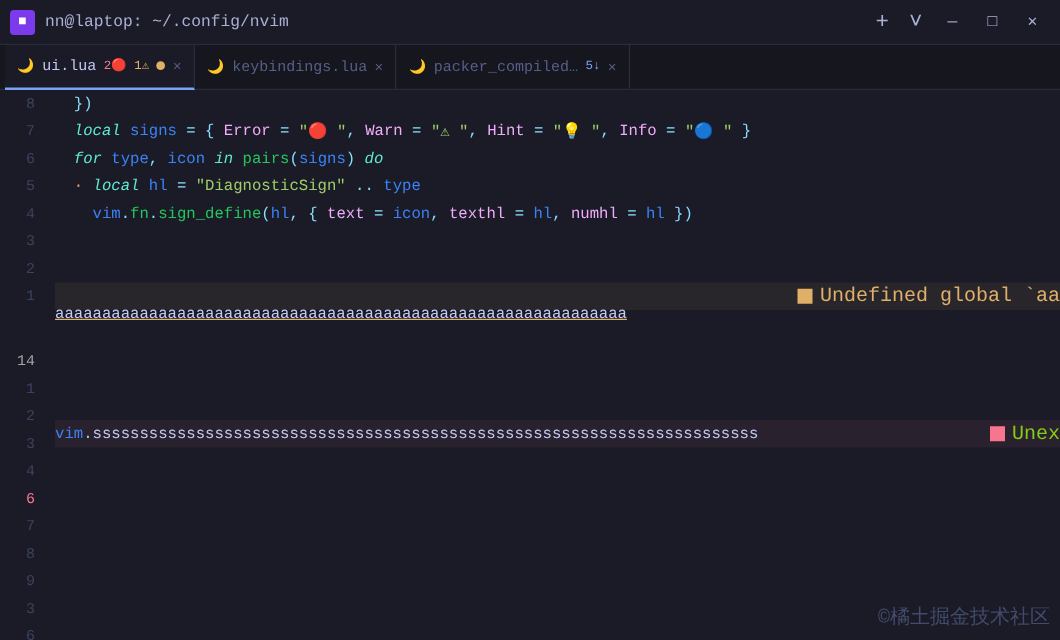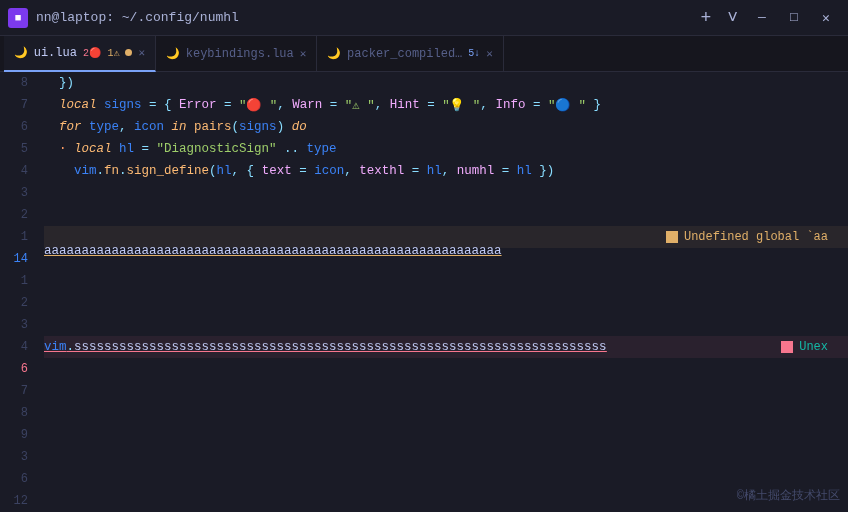--- a/index.html
+++ b/index.html
@@ -142,45 +142,45 @@
       position: relative;
     }
     .code-line.warning-line {
       background: rgba(224, 175, 104, 0.08);
     }
     .code-line.error-line {
       background: rgba(247, 118, 142, 0.08);
     }
 
     
-    .kw { color: #fdba74; font-style: italic; }
-    .fn { color: #fdba74; }
+    .kw { color: #5eead4; font-style: italic; }
+    .fn { color: #22c55e; }
     .str { color: #9ece6a; }
     .var { color: #3b82f6; }
     .op { color: #89ddff; }
     .punct { color: #89ddff; }
     .ident { color: #f0abfc; }
     .special { color: #ff9e64; }
-    .underline-red { text-decoration: underline; text-decoration-color: #f7768e; }
+    .underline-red { text-decoration-color: #f7768e; }
     .underline-yellow { text-decoration: underline; text-decoration-color: #e0af68; }
 
     .diag-msg {
       position: absolute;
-      right: 20px;
-      font-size: 12px;
+      right: 0;
+      font-size: 16px;
       display: flex;
       align-items: center;
       gap: 6px;
       justify-content: center;
     }
     .diag-warn {
       color: #e0af68;
     }
     .diag-error {
-      color: #14b8a6;
+      color: #84cc16;
     }
     .diag-square-warn {
       display: inline-block;
       width: 12px;
       height: 12px;
       background: #e0af68;
       flex-shrink: 0;
     }
     .diag-square-error {
       display: inline-block;
@@ -189,42 +189,42 @@
       background: #f7768e;
       flex-shrink: 0;
     }
 
     
     .watermark {
       position: fixed;
       bottom: 8px;
       right: 8px;
       color: #565f89;
-      font-size: 12px;
+      font-size: 16px;
       opacity: 0.7;
     }
 
     .editor-wrapper {
       display: flex;
       flex-direction: column;
       height: calc(512px - 72px);
     }
     .editor-content {
       display: flex;
       flex: 1;
       overflow: hidden;
     }
   </style>
 </head>
 <body>
 
 <div class="title-bar">
   <div class="title-bar-left">
     <div class="window-icon">■</div>
-    <span class="title-text">nn@laptop: ~/.config/numhl</span>
+    <span class="title-text">nn@laptop: ~/.config/nvim</span>
   </div>
   <div class="title-bar-controls">
     <span class="new-tab-btn">+</span>
     <span class="new-tab-btn">˅</span>
     <div class="title-bar-btn">—</div>
     <div class="title-bar-btn">□</div>
     <div class="title-bar-btn close-btn">✕</div>
   </div>
 </div>
 
@@ -258,21 +258,21 @@
 
     <div class="line-numbers">
       <div class="line-number">8</div>
       <div class="line-number">7</div>
       <div class="line-number">6</div>
       <div class="line-number">5</div>
       <div class="line-number">4</div>
       <div class="line-number">3</div>
       <div class="line-number">2</div>
       <div class="line-number">1</div>
-      <div class="line-number" style="color:#3b82f6;">14</div>
+      <div class="line-number" style="color:#a3a3a3;margin-top:30px;">14</div>
       <div class="line-number">1</div>
       <div class="line-number">2</div>
       <div class="line-number">3</div>
       <div class="line-number">4</div>
       <div class="line-number" style="color:#f7768e;">6</div>
       <div class="line-number">7</div>
       <div class="line-number">8</div>
       <div class="line-number">9</div>
       <div class="line-number">3</div>
       <div class="line-number">6</div>

